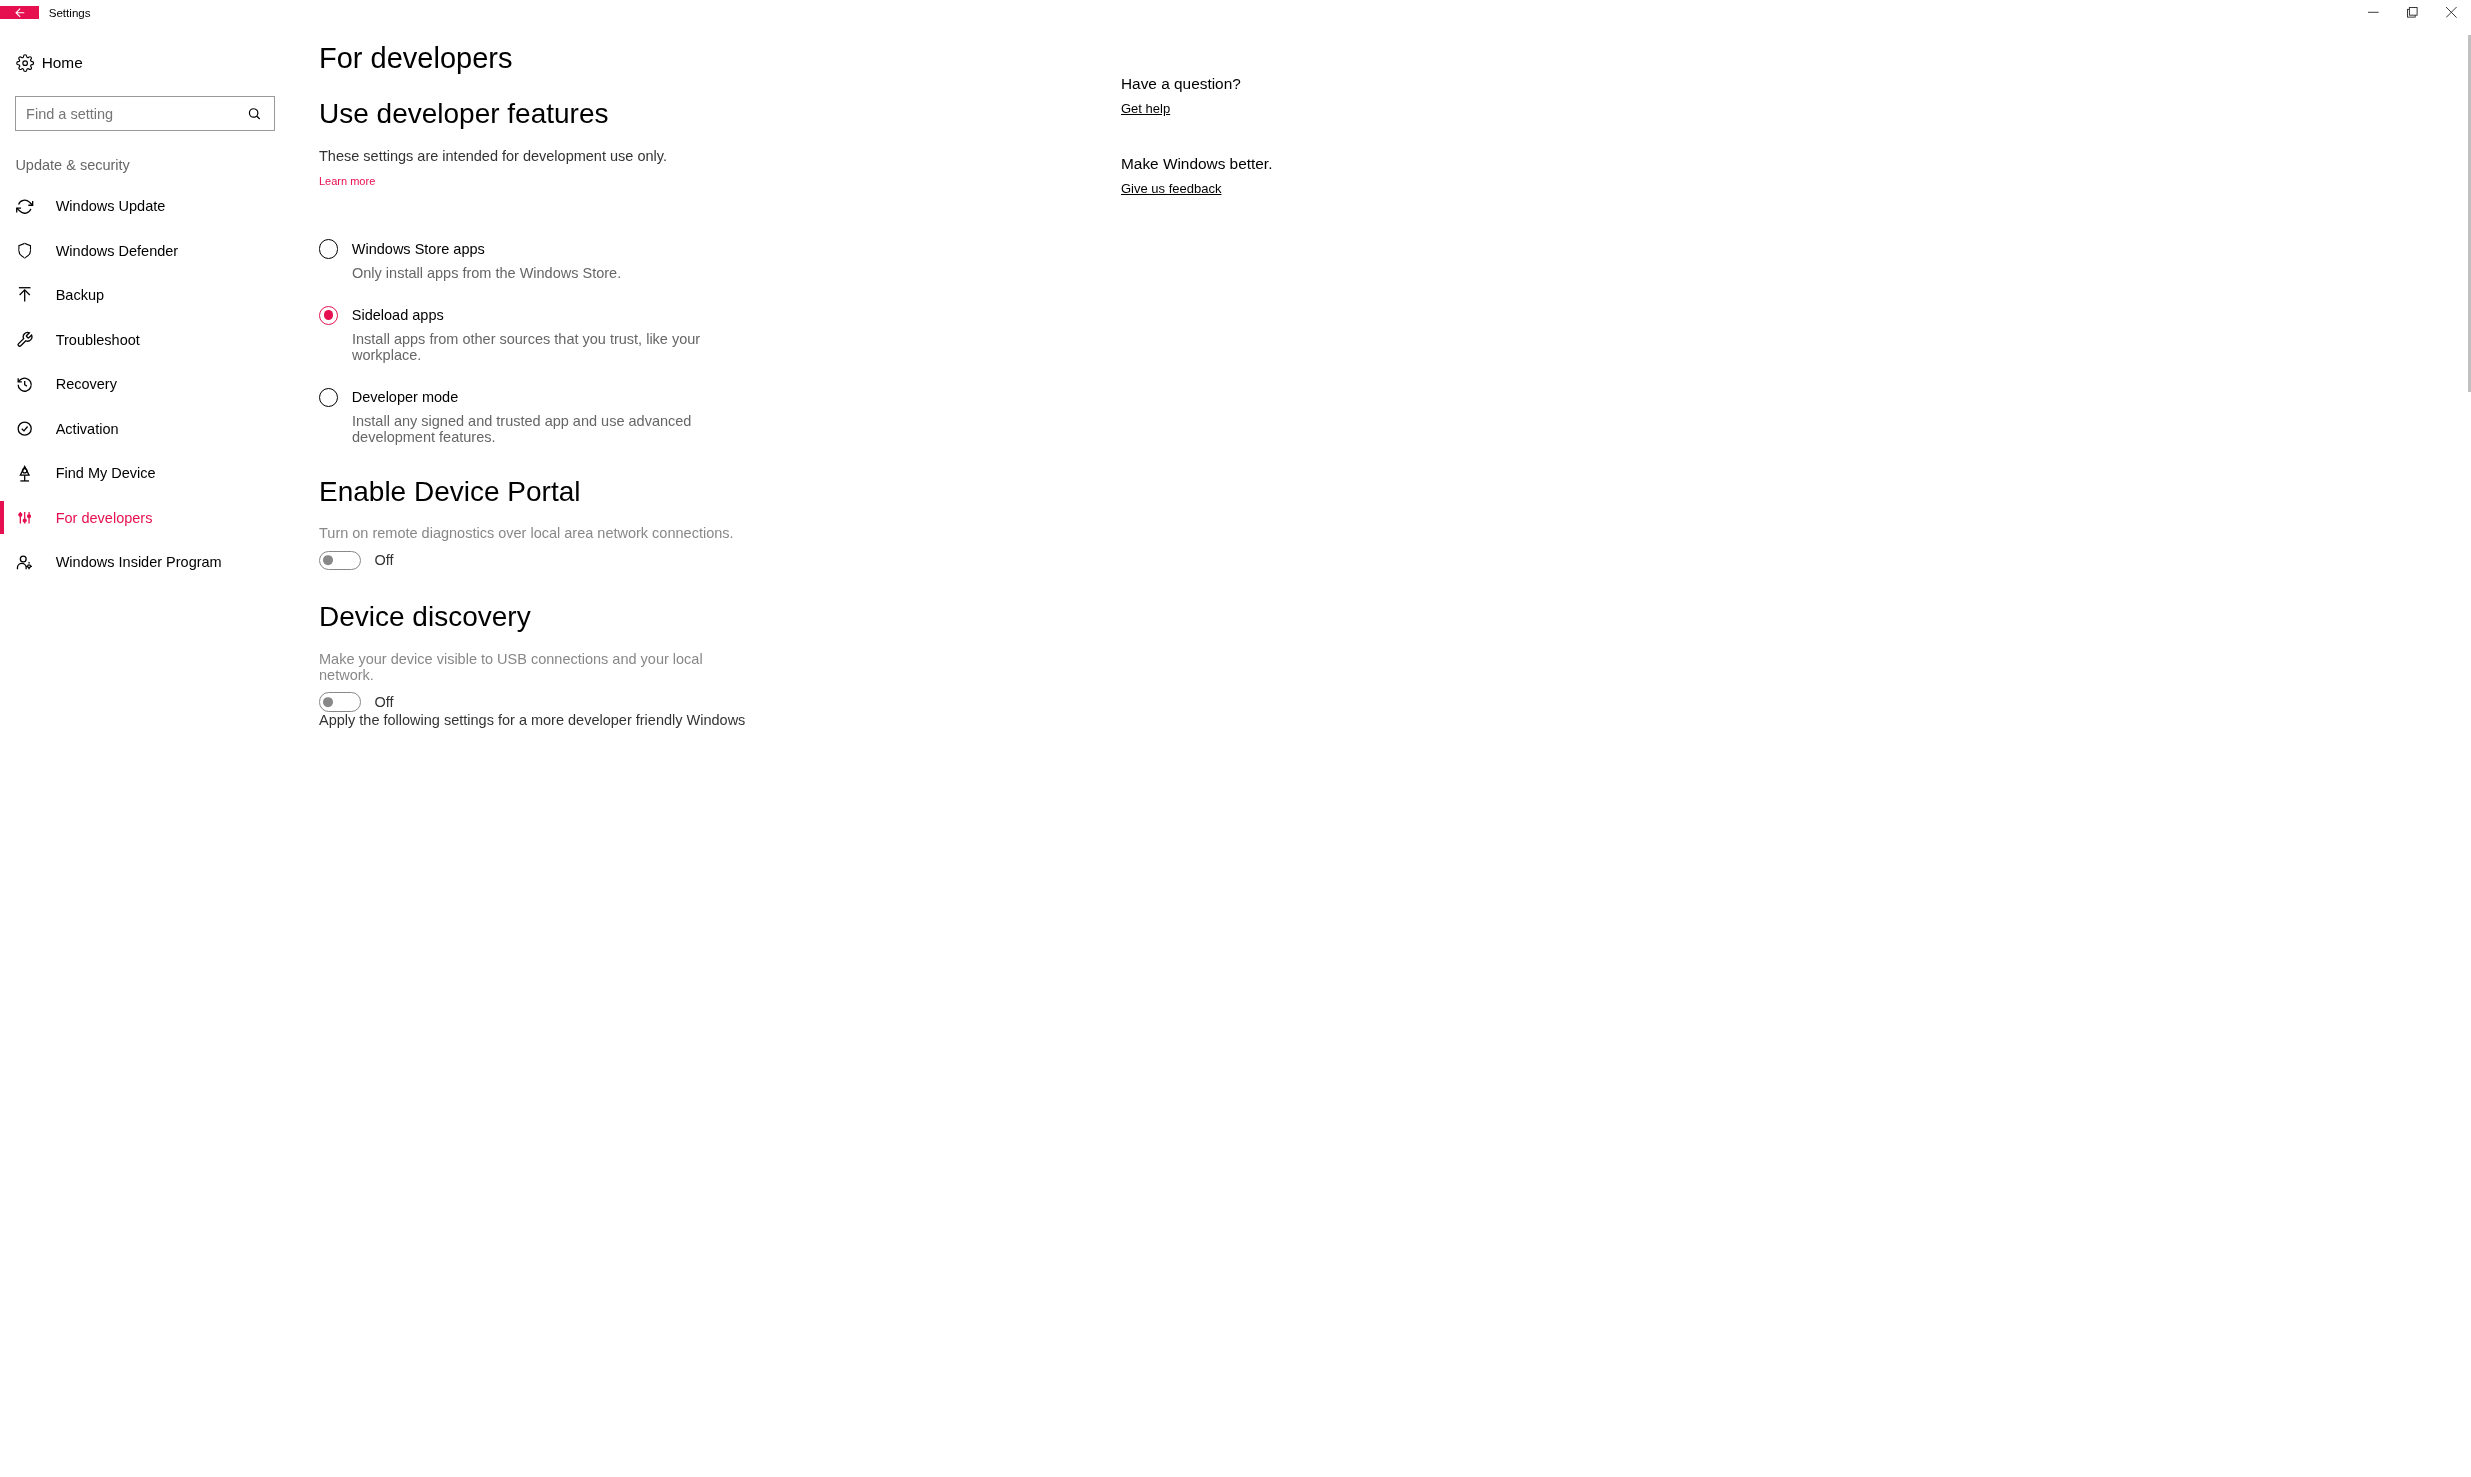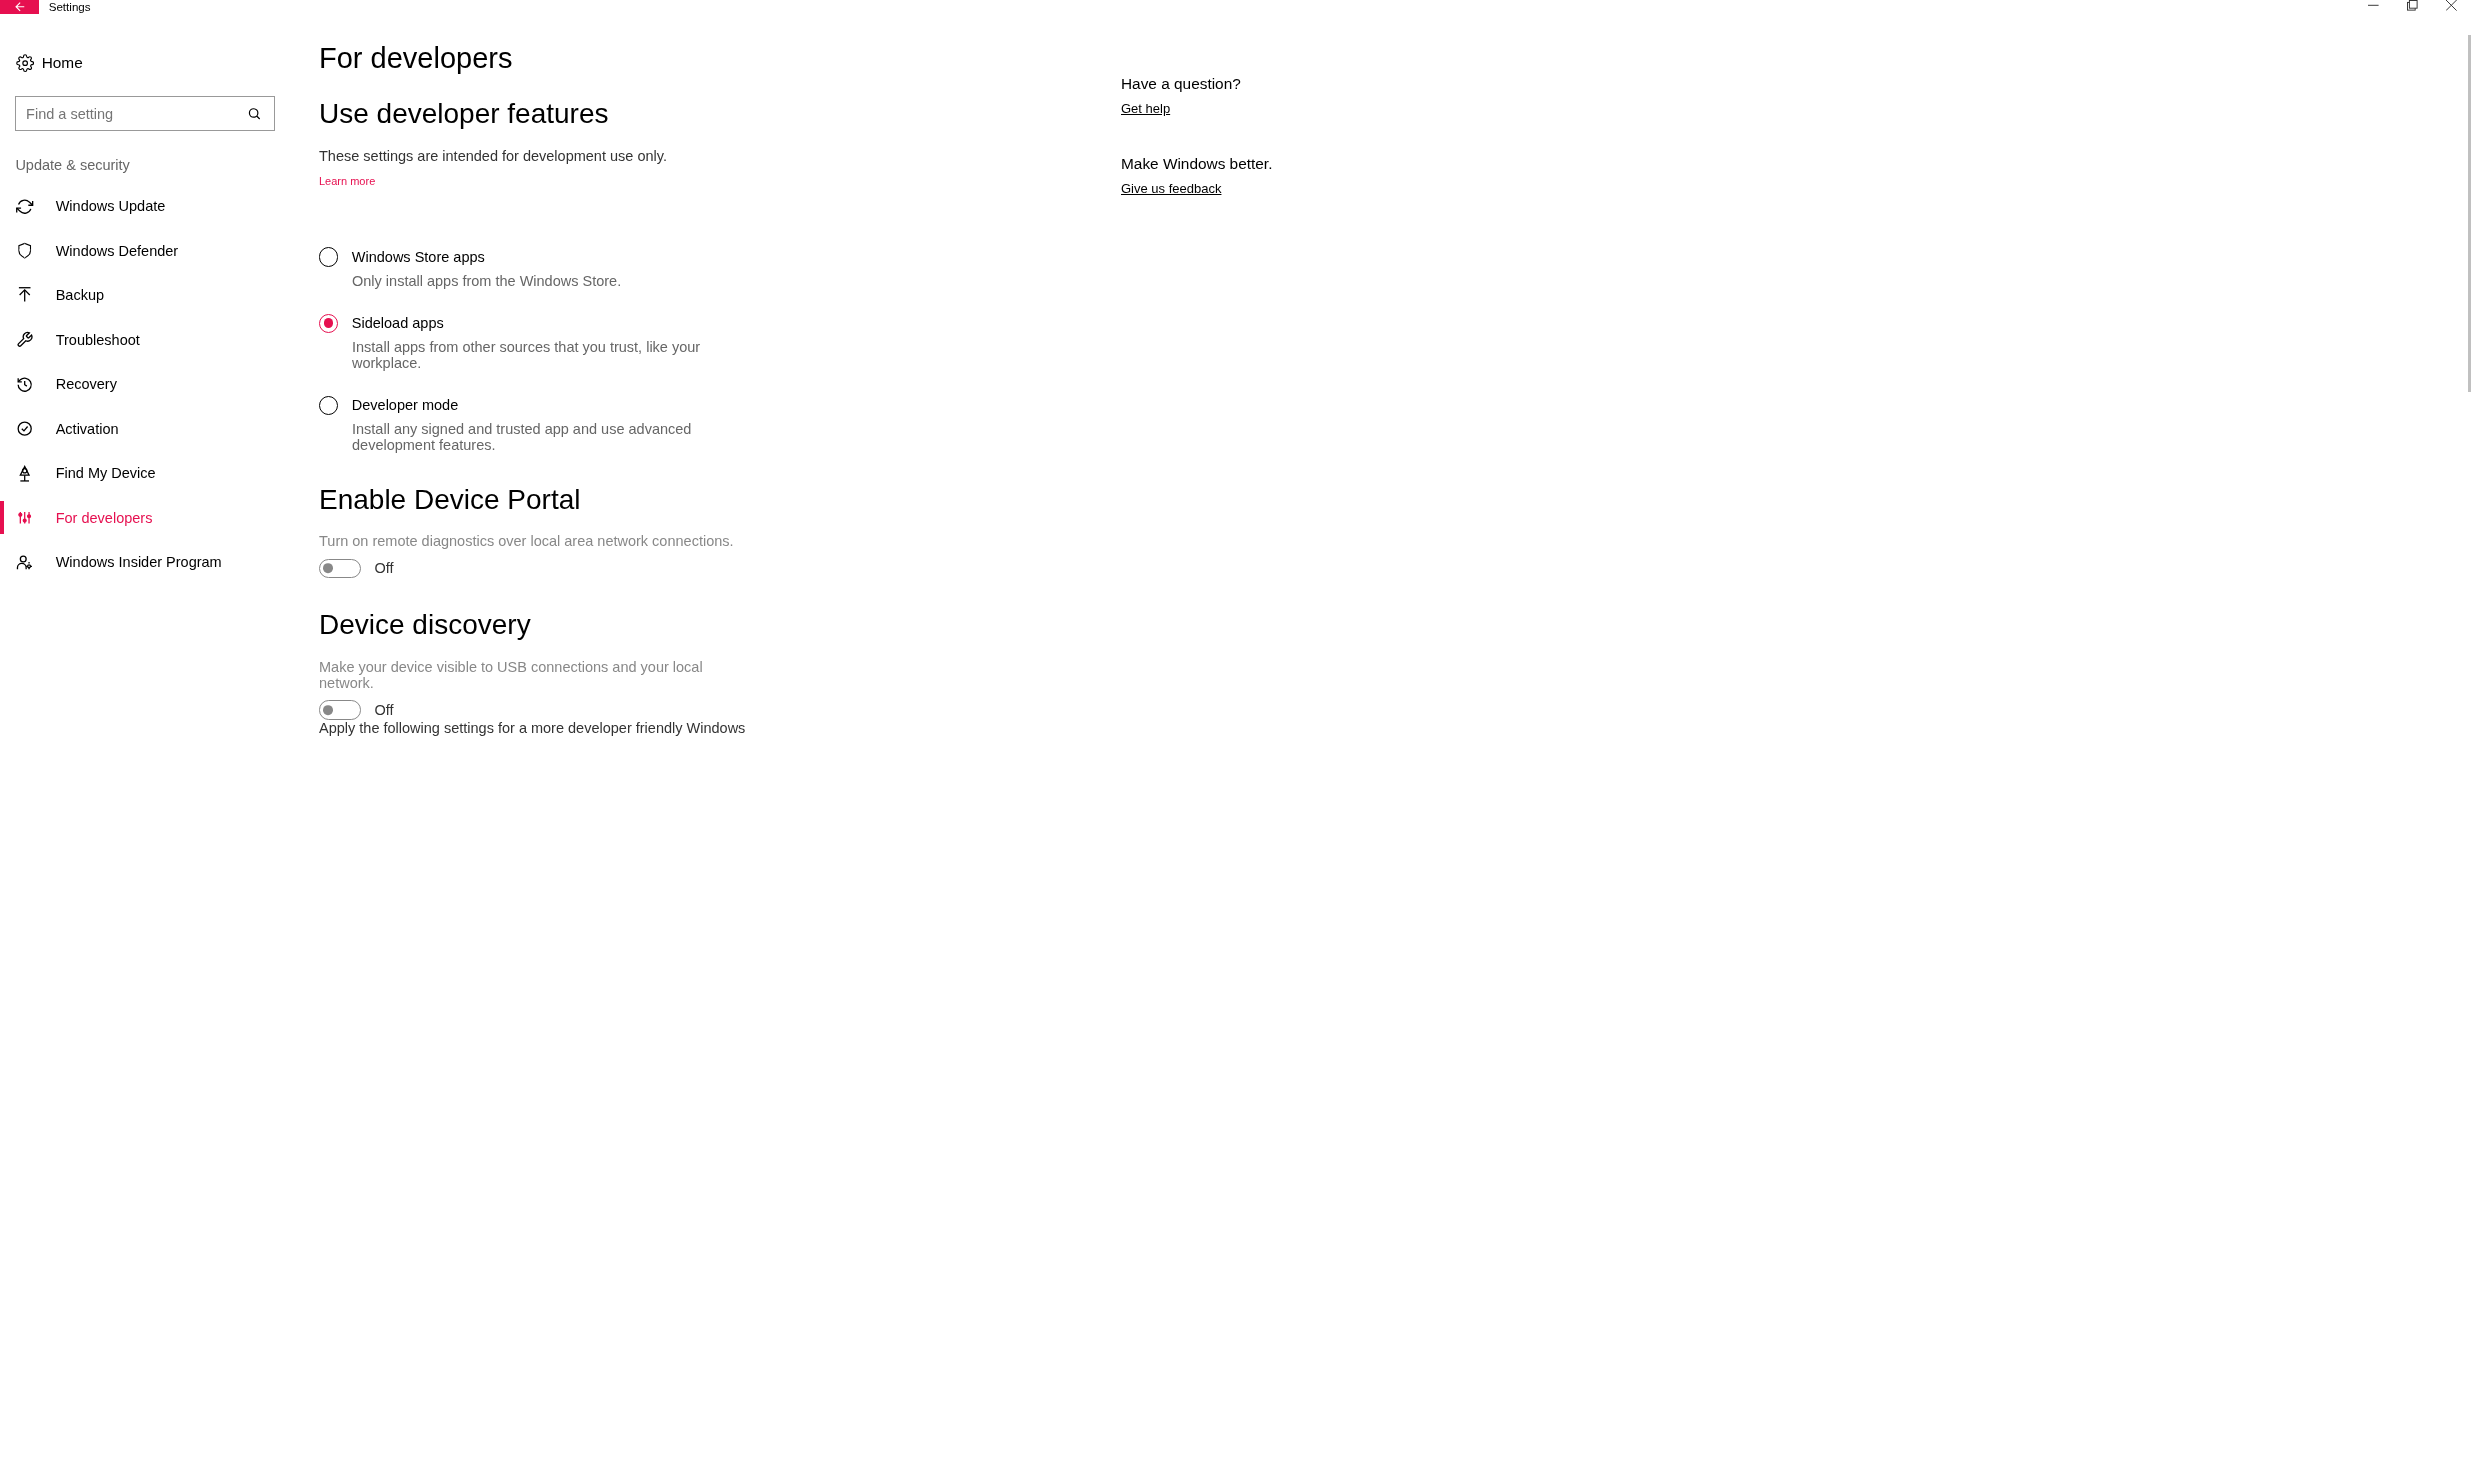--- a/index.html
+++ b/index.html
@@ -13,21 +13,21 @@
       width: 100vw;
       height: 100vh;
       overflow: hidden;
       display: flex;
       flex-direction: column;
     }
     
     .titlebar {
       height: 25px;
       display: flex;
-      align-items: flex-start;
+      align-items: center;
       background: #ffffff;
     }
     .back-button {
       width: 39px;
       background: #e61050;
       display: flex;
       align-items: center;
       justify-content: center;
       cursor: pointer;
     }
@@ -188,21 +188,21 @@
       color: #888;
     }
     .link {
       color: #e61050;
       font-size: 11px;
       cursor: pointer;
       margin-bottom: 23px;
       display: inline-block;
     }
     .radio-group {
-      margin-top: 37px;
+      margin-top: 29px;
     }
     .radio-option {
       margin-bottom: 25px;
     }
     .radio-row {
       display: flex;
       align-items: center;
       gap: 13.5px;
       cursor: pointer;
     }

